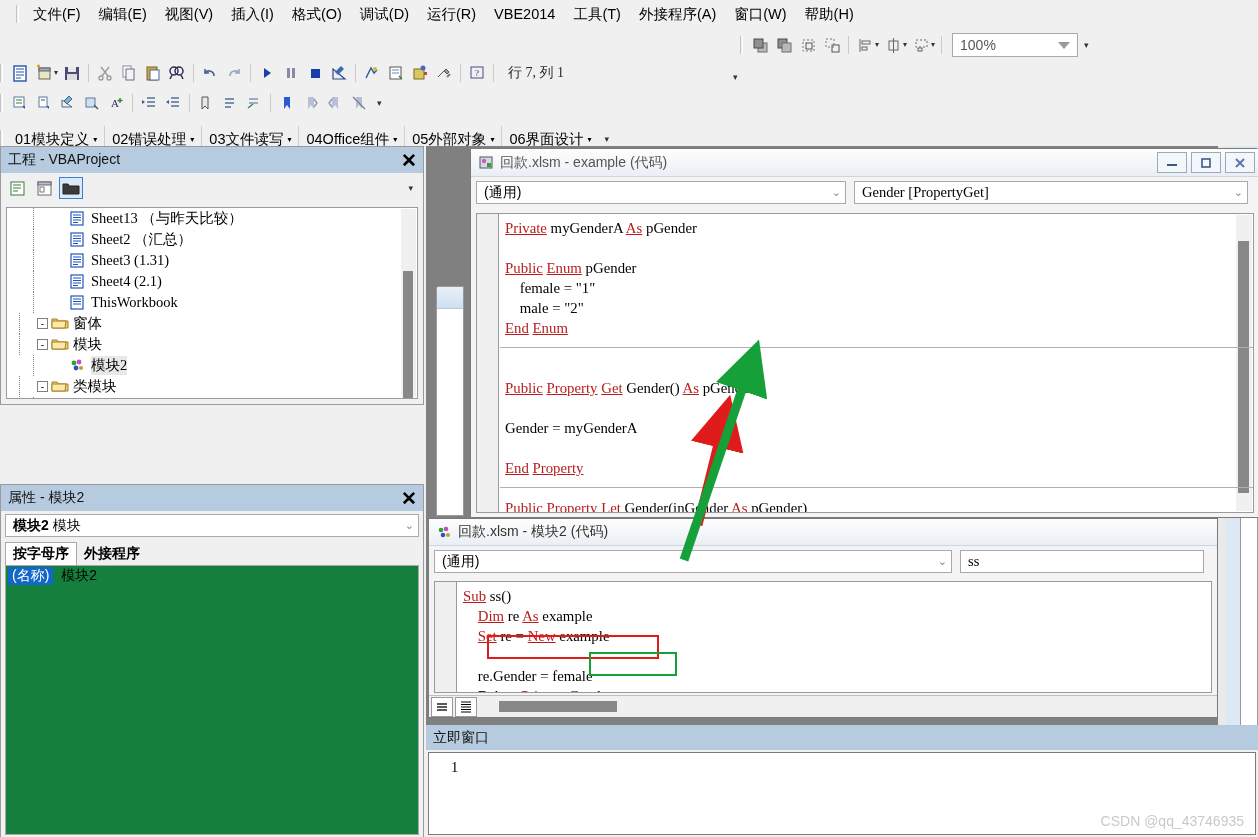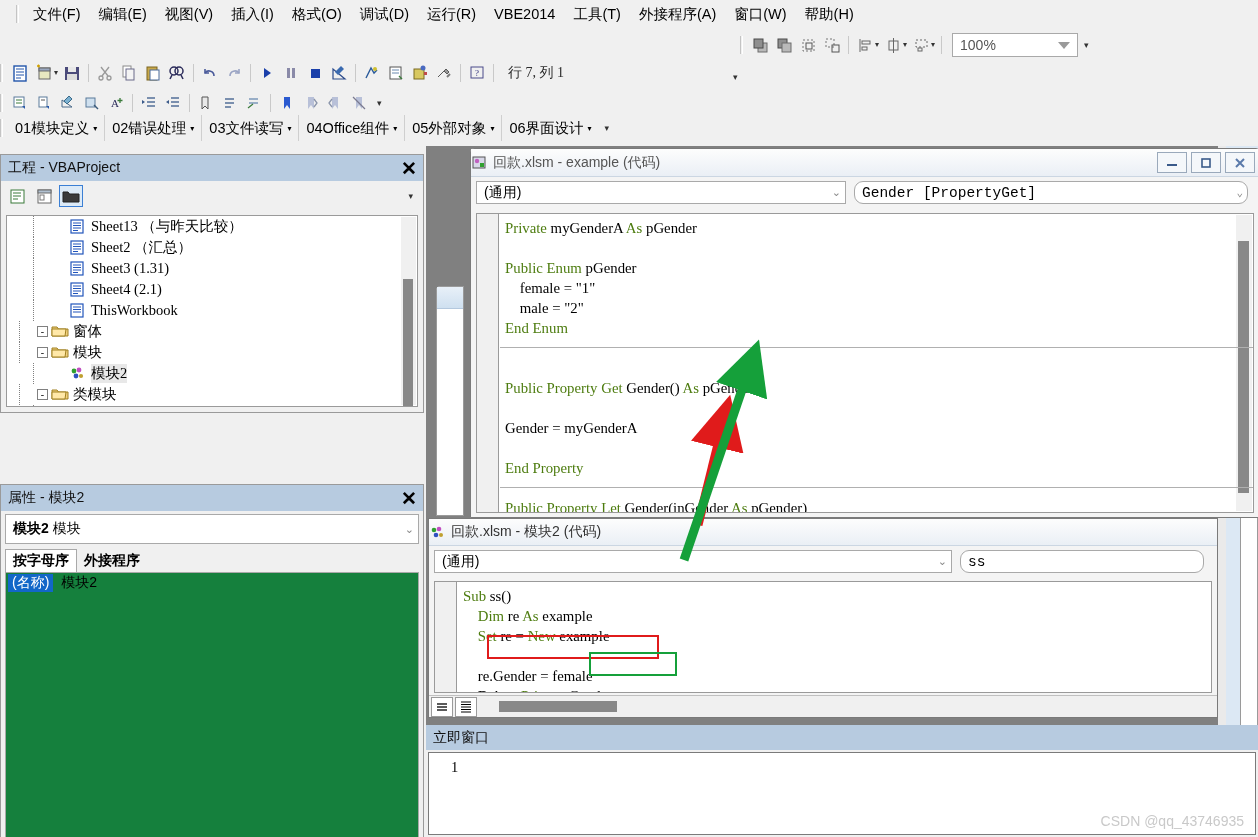--- a/index.html
+++ b/index.html
@@ -34,21 +34,21 @@
   }
 
   
   .tbrow {
     position: absolute; left: 0; background: #f0f0f0;
     display: flex; align-items: center; height: 30px;
   }
   #tb1 { top: 58px; width: 760px; }
   #tb1b { top: 28px; left: 740px; width: 518px; height: 34px; }
   #tb2 { top: 88px; width: 460px; }
-  #tb3 { top: 113px; width: 1056px; height: 30px; }
+  #tb3 { top: 124px; width: 1056px; height: 30px; }
 
   .tbtn {
     width: 22px; height: 22px; margin: 0 1px;
     display: flex; align-items: center; justify-content: center;
     position: relative; cursor: default; border: 1px solid transparent;
   }
   .tsep {
     width: 1px; height: 18px; background: #c9c9c9;
     margin: 0 4px; flex: 0 0 auto;
   }
@@ -78,21 +78,21 @@
   .cmenu {
     display: flex; align-items: center; height: 26px;
     padding: 0 7px; font-size: 14.5px; color: #000;
     border-right: 1px solid #cfcfcf; white-space: nowrap; cursor: default;
   }
   .cmenu .cc { font-size: 8px; margin-left: 4px; }
 
   
   #projpanel {
     position: absolute; left: 0; top: 146px; width: 424px; height: 259px;
-    background: #f0f0f0; border: 1px solid #9a9a9a; margin-top: 8px;
+    background: #f0f0f0; border: 1px solid #9a9a9a;
   }
   .panel-title {
     height: 26px; background: #b7cbe0;
     display: flex; align-items: center; justify-content: space-between;
     padding-left: 7px; font-size: 14px; color: #111;
   }
   .closeX {
     width: 26px; height: 24px; margin-right: 1px;
     display: flex; align-items: center; justify-content: center;
     font-size: 19px; font-weight: bold; color: #000; cursor: default;
@@ -134,21 +134,21 @@
   .vsb .thumb {
     position: absolute; left: 2px; width: 10px; background: #888;
   }
 
   
   #proppanel {
     position: absolute; left: 0; top: 484px; width: 424px; height: 353px;
     background: #f0f0f0; border: 1px solid #9a9a9a; border-bottom: none;
   }
   .propsel {
-    margin: 3px 4px 0 4px; height: 30px; background: #fff;
+    margin: 3px 4px 0 4px; height: 23px; background: #fff;
     border: 1px solid #a9a9a9;
     display: flex; align-items: center; justify-content: space-between;
     padding: 0 4px 0 7px; font-size: 14px;
   }
   .propsel b { font-weight: bold; }
   .chev { font-size: 11px; color: #888; }
   .proptabs {
     display: flex; align-items: flex-end; height: 24px;
     margin: 4px 0 0 4px;
     font-weight: bold;
@@ -206,51 +206,52 @@
   
   #codewin1 {
     position: absolute; left: 44px; top: 2px; width: 790px; height: 370px;
     background: #f4f4f4; border: 1px solid #7a7a7a;
     border-top-left-radius: 4px; border-top-right-radius: 4px;
   }
   .cw-cap {
     height: 28px; display: flex; align-items: center;
     background: linear-gradient(to bottom,#fdfdfd,#eaeff5);
     border-bottom: 1px solid #cbd6e2;
+    padding-left: 7px;
   }
   .cw-cap .tt { font-size: 14px; color: #555; margin-left: 6px; white-space: nowrap; }
   .cw-btns { margin-left: auto; display: flex; padding-right: 4px; }
   .cw-btn {
     width: 30px; height: 21px; border: 1px solid #9aa9bb; background: #f4f7fa;
     margin-left: 4px; display: flex; align-items: center; justify-content: center;
     cursor: default;
   }
   .cw-dd {
     display: flex; padding: 4px 5px 3px 5px; gap: 8px;
   }
   .ddbox {
     height: 23px; background: #fff; border: 1px solid #a9a9a9;
     display: flex; align-items: center; justify-content: space-between;
     padding: 0 4px 0 7px; font-size: 14px; color: #000;
   }
-  .ddbox.mono { font-family: Liberation Mono, monospace; font-size: 14.5px; border-radius: 9px; }
+  .ddbox.mono { font-family: Liberation Serif, serif; font-size: 14.5px; }
   .codearea {
     position: absolute; left: 5px; right: 5px; top: 64px; bottom: 4px;
     background: #fff; border: 1px solid #9a9a9a; overflow: hidden;
   }
   .gutter {
     position: absolute; left: 0; top: 0; bottom: 0; width: 22px;
     background: #f0f0f0; border-right: 1px solid #9a9a9a;
   }
   .codetext {
     position: absolute; left: 28px; top: 4px; right: 18px; bottom: 0;
     font-family: "Liberation Serif", serif; font-size: 14.8px;
     line-height: 20px; white-space: pre; color: #000;
   }
-  .kw { color: #4d7c0f; }
+  .kw { color: #b91c1c; text-decoration: underline; }
   .sep-line {
     position: absolute; left: 23px; right: 0; height: 1px; background: #b0b0b0;
   }
 
   
   #codewin2 {
     position: absolute; left: 2px; top: 372px; right: 40px; height: 200px;
     background: #f4f4f4; border: 1px solid #7a7a7a;
   }
   #codewin2 .cw-cap { height: 27px; }

